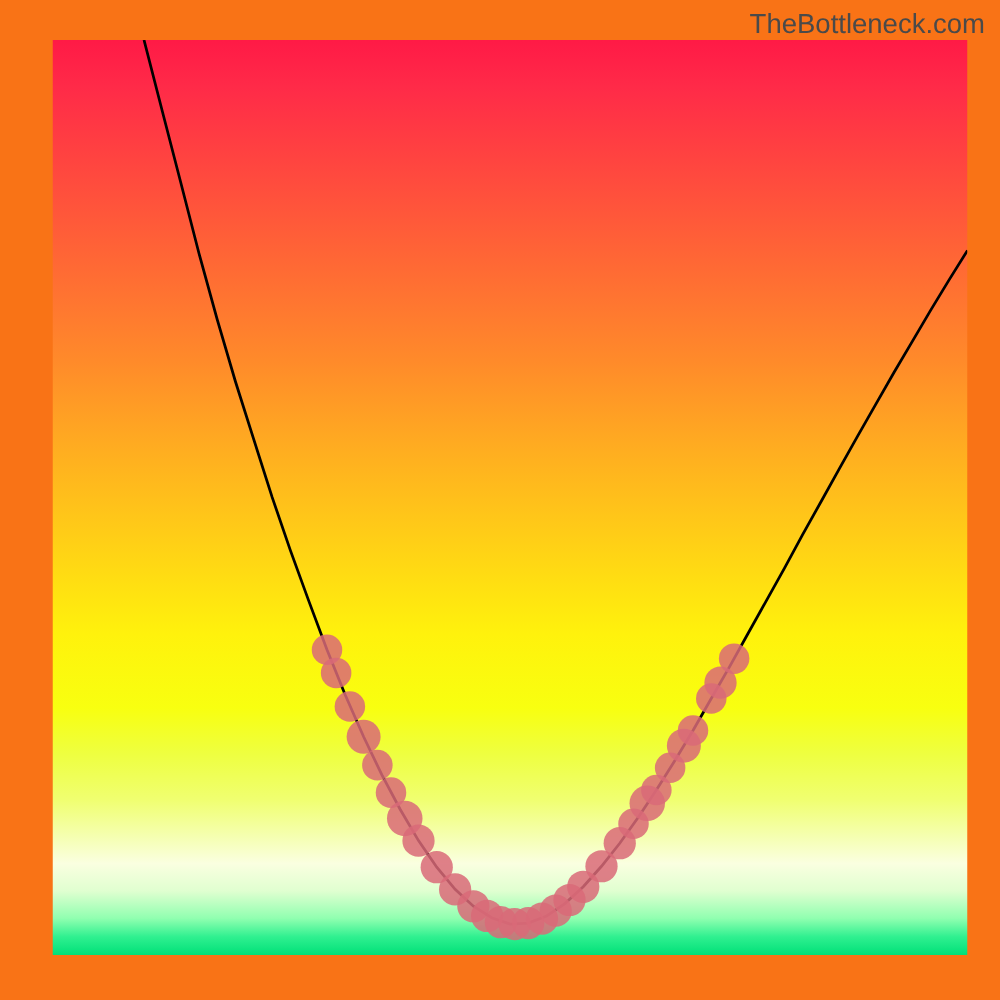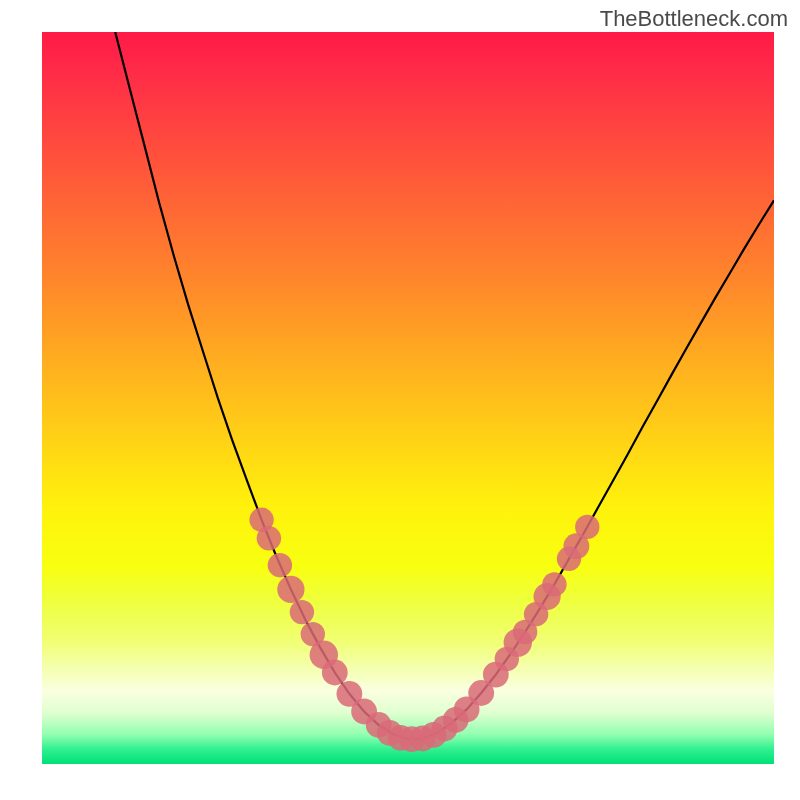--- a/index.html
+++ b/index.html
@@ -1,17 +1,17 @@
 <!DOCTYPE html>
 <html><head>
 <meta charset="utf-8">
 <style>
   * { margin: 0; padding: 0; box-sizing: border-box; }
   body { width: 800px; height: 800px; background: #000; position: relative; font-family: Arial, sans-serif; }
-  .container { width: 800px; height: 800px; background: #ffffff; position: relative; }
+  .container { width: 800px; height: 800px; background: #f97316; position: relative; }
   .watermark { position: absolute; top: 6px; right: 12px; color: #4a4a4a; font-size: 22px; font-weight: 500; z-index: 10; }
   .plot-area { position: absolute; left: 42px; top: 32px; width: 732px; height: 732px; overflow: hidden; }
   .gradient { width: 100%; height: 100%; background: linear-gradient(to bottom,
     #ff1a46 0%,
     #ff2a48 5%,
     #ff4a3e 15%,
     #ff6a34 25%,
     #ff8a2a 35%,
     #ffae20 45%,
     #ffd016 55%,

